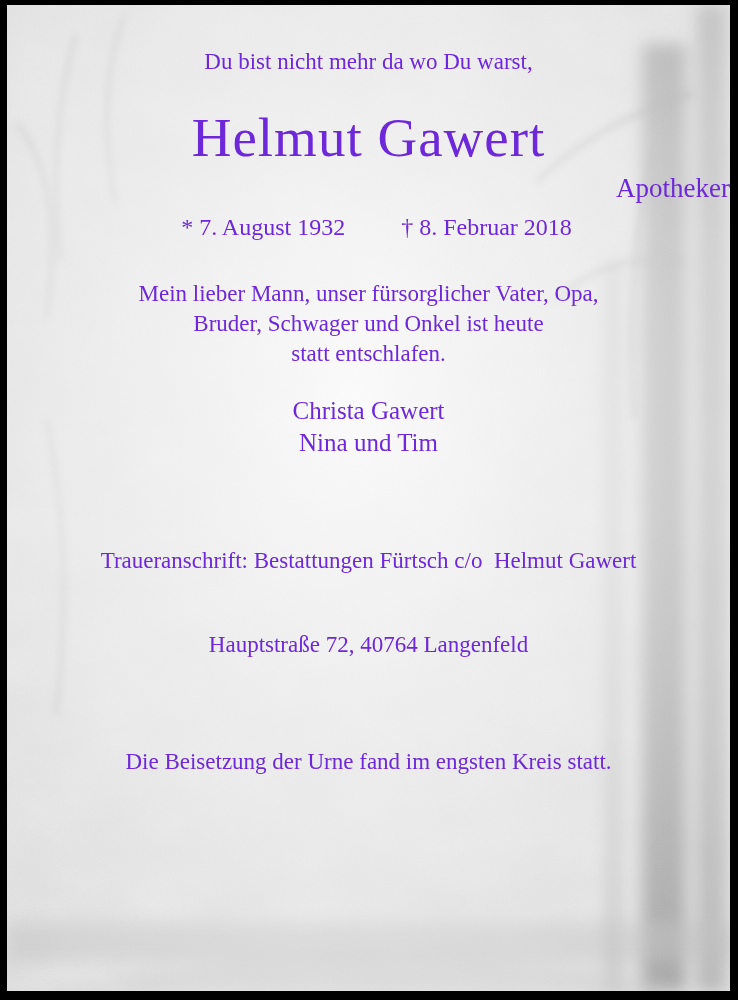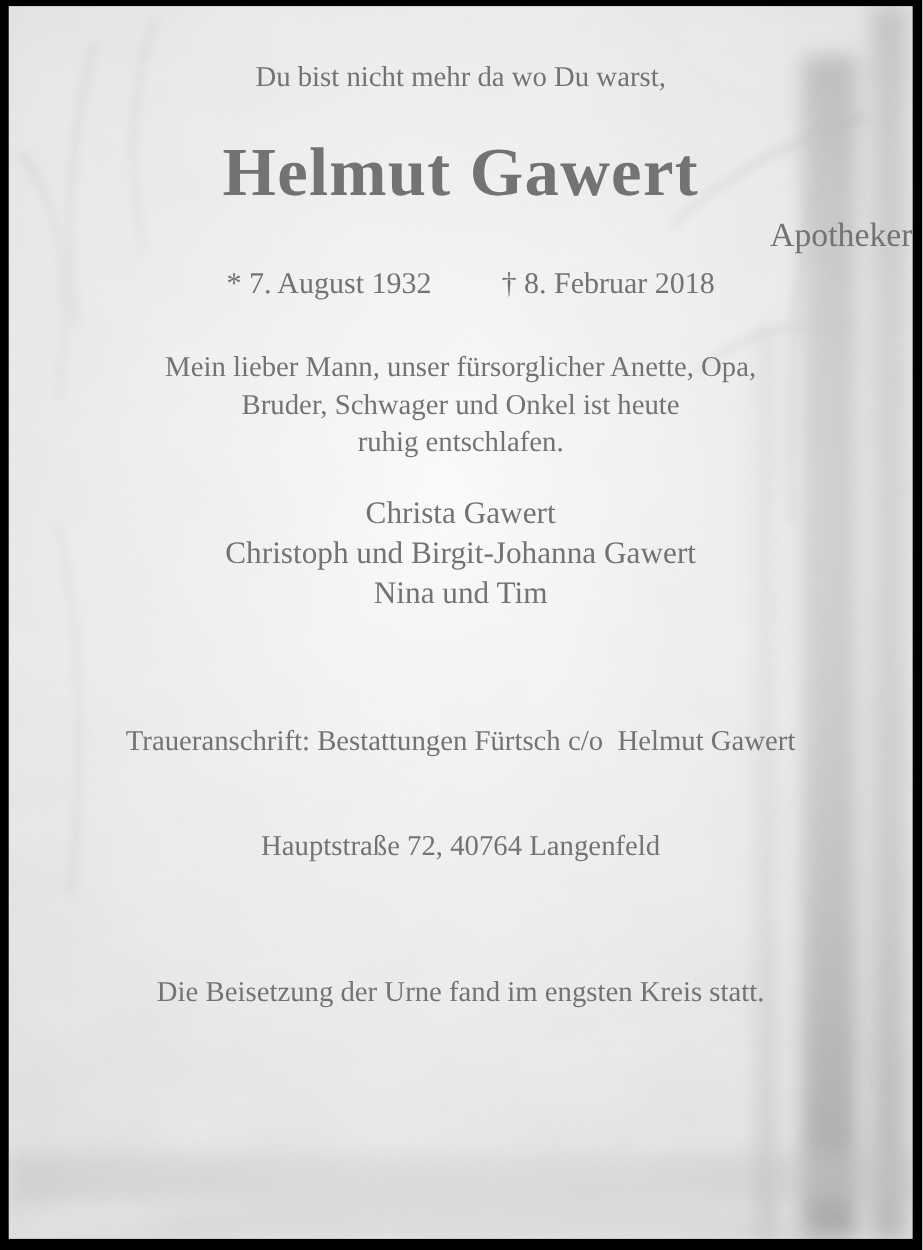--- a/index.html
+++ b/index.html
@@ -31,32 +31,32 @@
     width: 100%;
     height: 100%;
     display: block;
   }
   .content {
     position: absolute;
     top: 0; left: 0;
     width: 100%;
     height: 100%;
     text-align: center;
-    color: #737373;
+    color: #6d28d9;
   }
   .epigraph {
     margin-top: 42px;
     font-size: 23px;
     line-height: 30px;
   }
   .name {
     margin-top: 30px;
     font-size: 55px;
     line-height: 62px;
-    font-weight: 700;
+    font-weight: 400;
     letter-spacing: 1px;
   }
   .profession {
     margin-top: 2px;
     font-size: 27px;
     line-height: 34px;
     text-align: right;
   }
   .dates {
     margin-top: 6px;
@@ -163,29 +163,28 @@
       <div class="name">Helmut Gawert</div>
 
       <div class="profession">Apotheker</div>
 
       <div class="dates">
         <span>* 7. August 1932</span>
         <span>† 8. Februar 2018</span>
       </div>
 
       <div class="obituary">
-        <div>Mein lieber Mann, unser fürsorglicher Anette, Opa,</div>
+        <div>Mein lieber Mann, unser fürsorglicher Vater, Opa,</div>
         <div>Bruder, Schwager und Onkel ist heute</div>
-        <div>ruhig entschlafen.</div>
+        <div>statt entschlafen.</div>
       </div>
 
 
       <div class="mourners">
         <div>Christa Gawert</div>
-        <div>Christoph und Birgit-Johanna Gawert</div>
         <div>Nina und Tim</div>
       </div>
 
       <div class="address">
         <div>Traueranschrift: Bestattungen Fürtsch c/o  Helmut Gawert</div>
         <div>Hauptstraße 72, 40764 Langenfeld</div>
       </div>
 
       <div class="burial">Die Beisetzung der Urne fand im engsten Kreis statt.</div>
 

